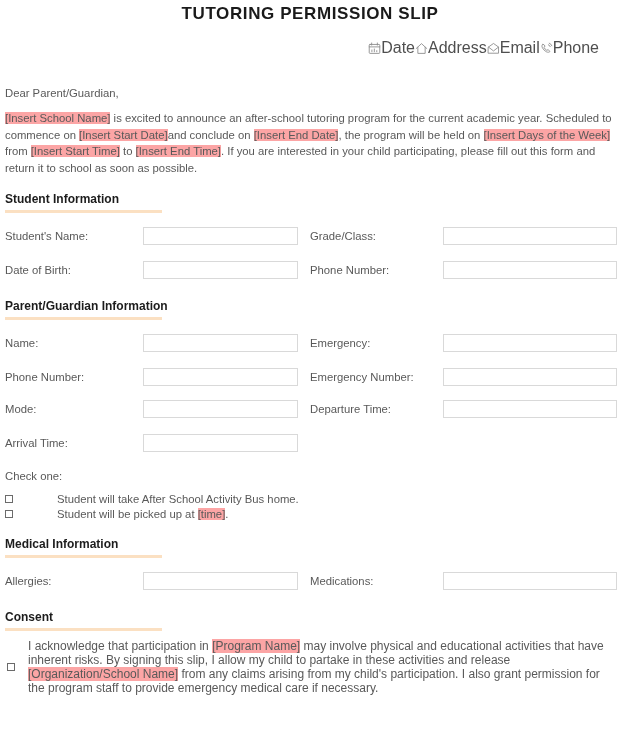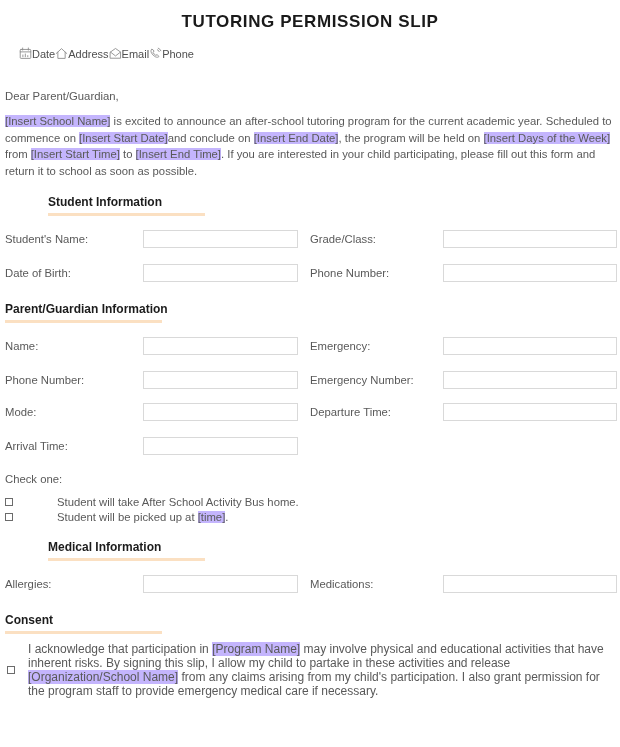--- a/index.html
+++ b/index.html
@@ -4,52 +4,52 @@
 <style>
   * { box-sizing: border-box; }
   html, body { margin: 0; padding: 0; }
   body {
     width: 620px; height: 747px;
     background: #ffffff;
     font-family: "Liberation Sans", sans-serif;
     color: #595959;
     overflow: hidden;
   }
-  .page { width: 620px; height: 747px; padding: 10px 5px 0 5px; }
+  .page { width: 620px; height: 747px; padding: 2px 5px 0 5px; }
 
   
   .doc-title {
     margin: 2px 0 0 0;
     font-size: 17px; font-weight: bold;
     letter-spacing: 0.6px;
     text-align: center;
     color: #1a1a1a;
   }
 
   
   .contact-row {
-    display: flex; justify-content: flex-start; align-items: center;
+    display: flex; justify-content: flex-end; align-items: center;
     margin: 15px 16px 0 14px;
-    font-size: 11px; color: #4f4f4f;
+    font-size: 16px; color: #4f4f4f;
   }
   .contact-row .icon { display: inline-flex; width: 13px; height: 13px; }
   .contact-row svg { width: 13px; height: 13px; stroke: #8c8c8c; fill: none; stroke-width: 1.1; stroke-linecap: round; stroke-linejoin: round; }
 
   
   .salutation { margin: 30px 0 11px 0; font-size: 11.3px; }
   .intro { margin: 9px 0 0 0; font-size: 11.3px; line-height: 16.5px; }
-  .hl { background: #c4b5fd; }
+  .hl { background: #fca5a5; }
 
   
   .sec-head { margin: 0; }
   .sec-title {
     margin: 0; font-size: 12px; font-weight: bold; color: #1c1c1c; line-height: 14px;
   }
   .sec-underline { width: 157px; height: 3px; background: #fbe0c2; margin-top: 4px; }
-  .mt16 { margin-top: 16px; margin-left: 43px; }
+  .mt16 { margin-top: 16px; }
   .mt20 { margin-top: 20px; }
 
   
   .frow { display: flex; align-items: center; margin-top: 14px; font-size: 11.3px; }
   .frow.second { margin-top: 16px; }
   .flabel { color: #595959; }
   .flabel.c1 { width: 138px; flex: none; }
   .flabel.c2 { width: 133px; margin-left: 12px; flex: none; }
   .fbox {
     height: 18px; border: 1px solid #d9d9d9; background: #fff;

